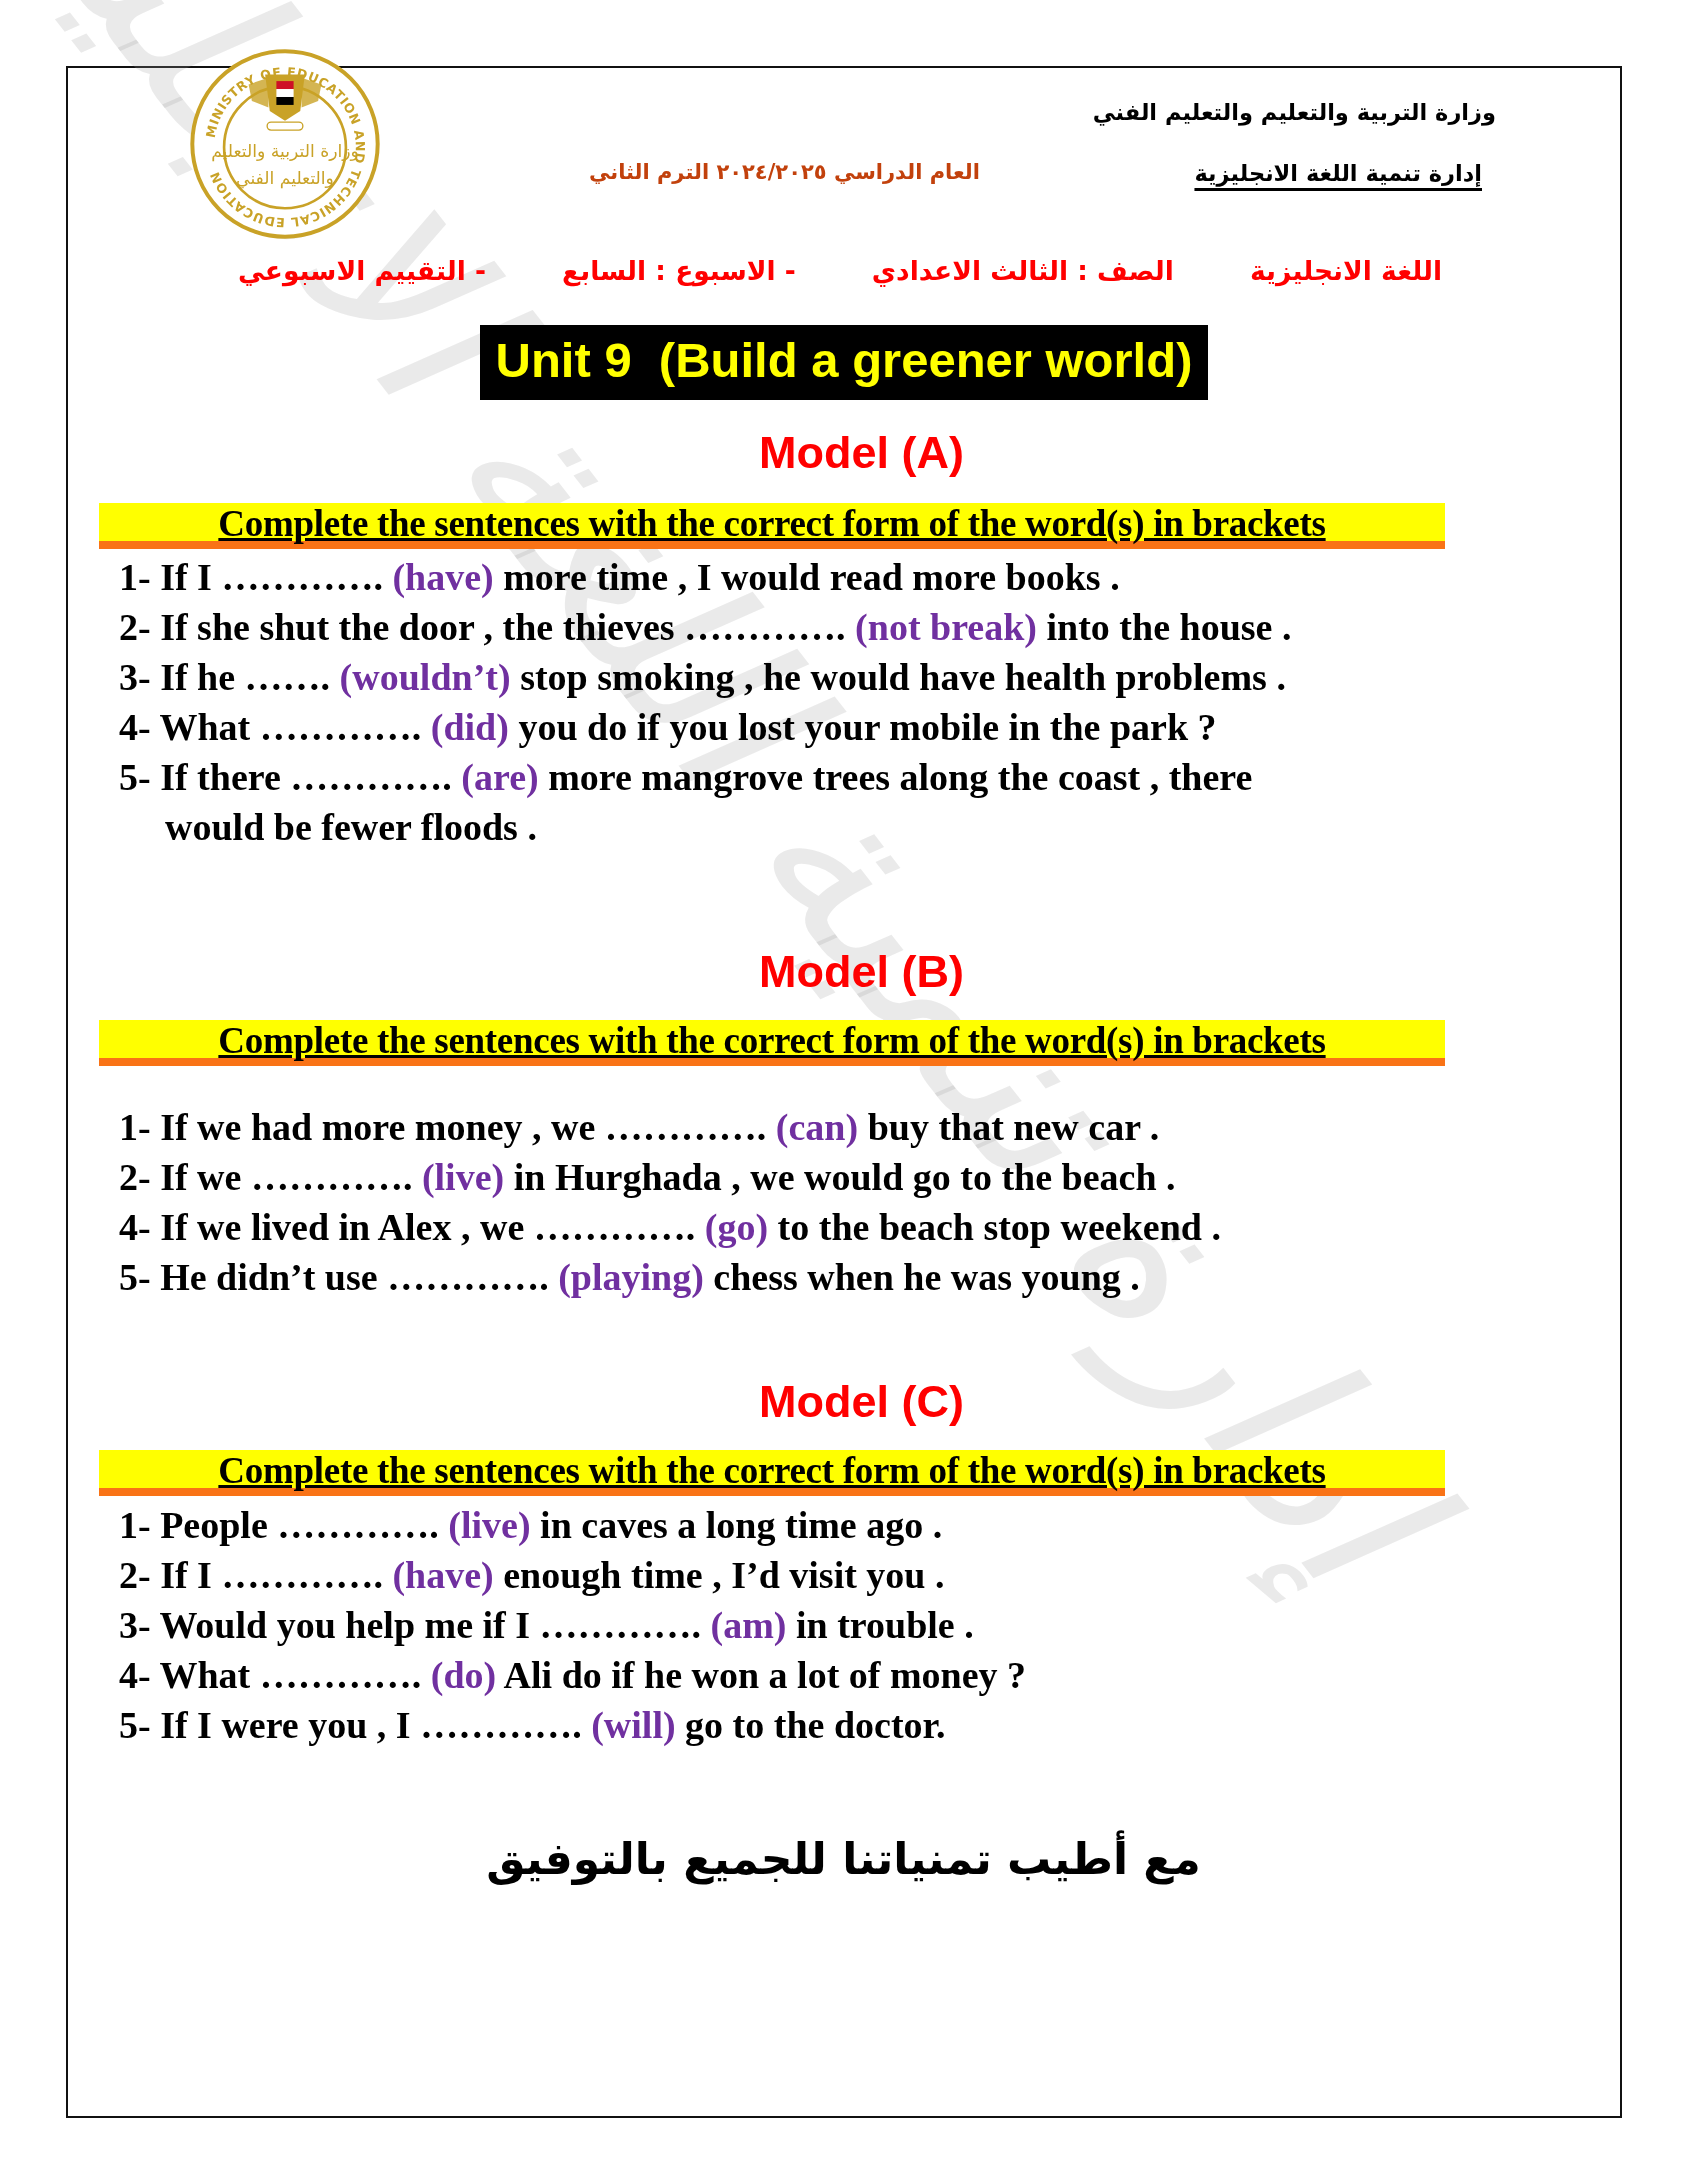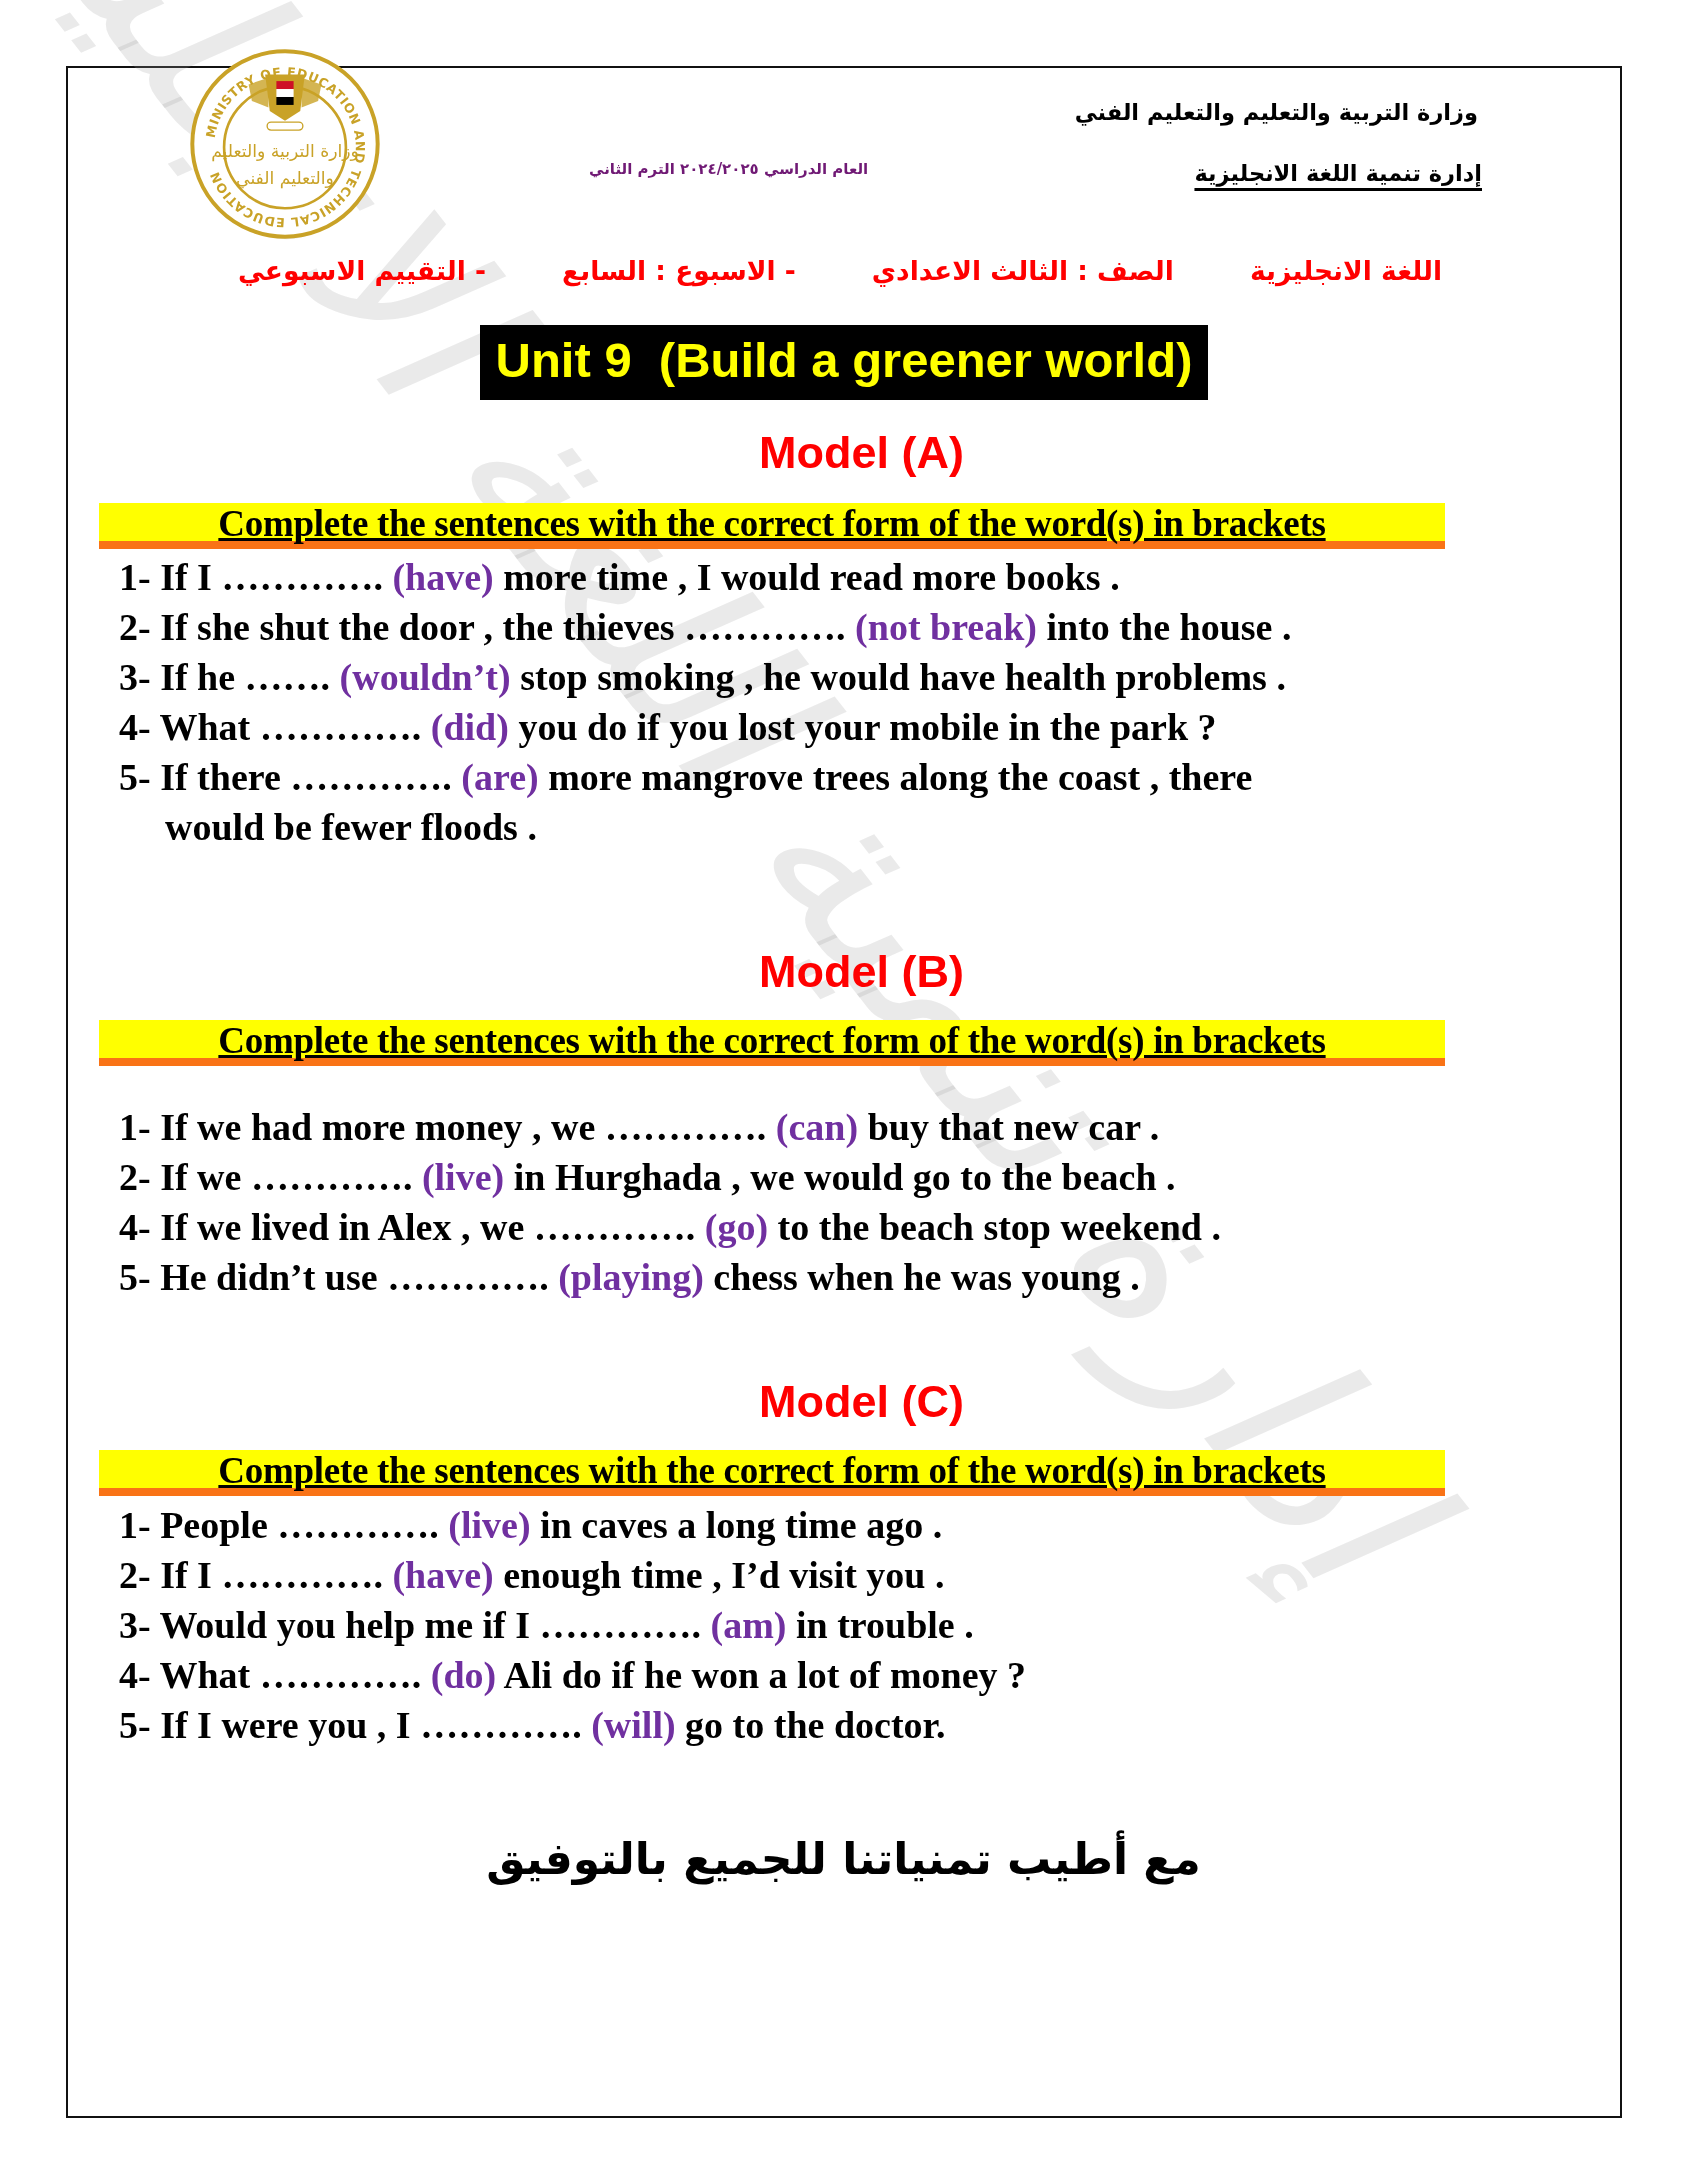--- a/index.html
+++ b/index.html
@@ -9,23 +9,23 @@
     border: 2.6px solid #111; box-sizing: content-box;
   }
   .watermark {
     position: absolute; left: 370px; top: 926px; width: 1257px;
     font-family: "DejaVu Serif", serif; font-size: 218px; color: rgba(160,160,160,0.22);
     transform: rotate(52deg); transform-origin: center; white-space: nowrap; direction: rtl;
     font-style: italic; pointer-events: none;
   }
   .logo { position: absolute; left: 189px; top: 48px; width: 192px; height: 192px; }
   .ar { font-family: "DejaVu Sans", sans-serif; font-weight: bold; direction: rtl; position: absolute; white-space: nowrap; }
-  .ar-ministry { right: 209px; top: 99px; font-size: 22.5px; color: #000; text-align: center; }
+  .ar-ministry { right: 191px; top: 99px; font-size: 22.5px; color: #000; text-align: center; }
   .ar-dept { right: 205px; top: 160px; font-size: 22.5px; color: #000; text-decoration: underline; text-decoration-thickness: 2.6px; text-underline-offset: 6.6px; }
-  .ar-year { left: 589px; top: 160px; font-size: 15px; color: #701a75; }
+  .ar-year { left: 589px; top: 160px; font-size: 21px; color: #c2410c; }
   .red-row { position: absolute; left: 238px; top: 255px; width: 1204px; height: 46px; direction: rtl;
     display: flex; justify-content: space-between; font-family: "DejaVu Sans", sans-serif; font-weight: bold; font-size: 26.5px; color: #ff0000; }
   .unit-title {
     position: absolute; left: 480px; top: 325px; width: 728px; height: 75px;
     background: #000; color: #ffff00; font-family: Liberation Sans, sans-serif; font-weight: bold;
     font-size: 49px; line-height: 71px; text-align: center; white-space: pre;
   }
   .model-title {
     position: absolute; left: 4px; width: 1687px; text-align: center;
     font-family: "Liberation Sans", sans-serif; font-weight: bold; font-size: 45px; color: #ff0000; padding-left: 14px;

